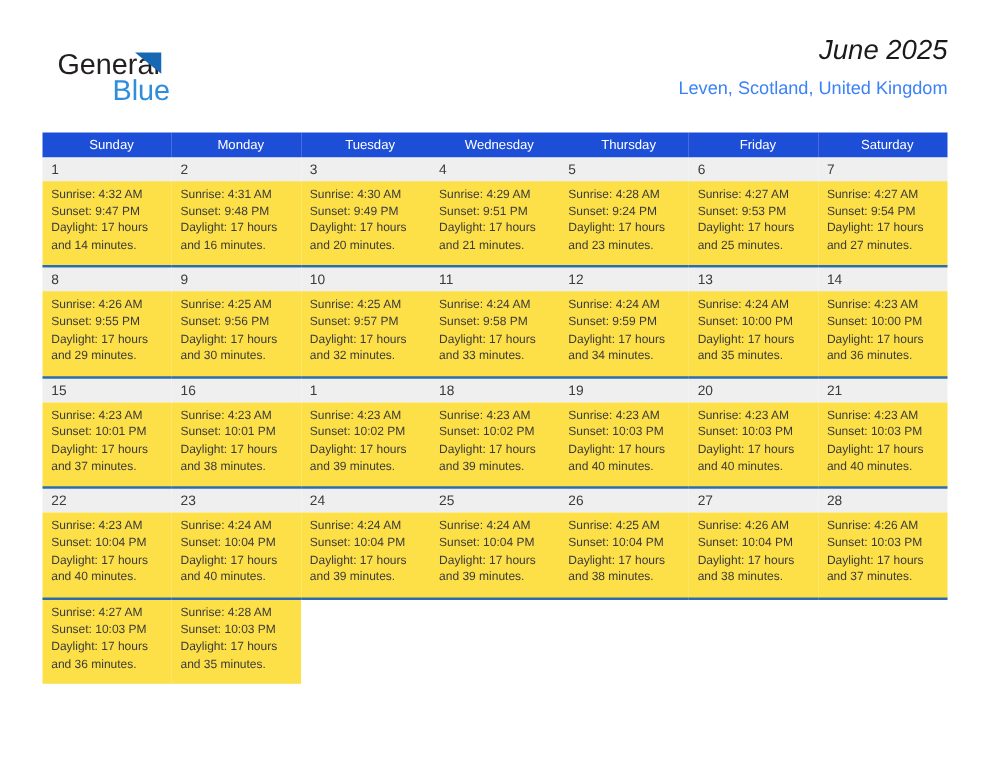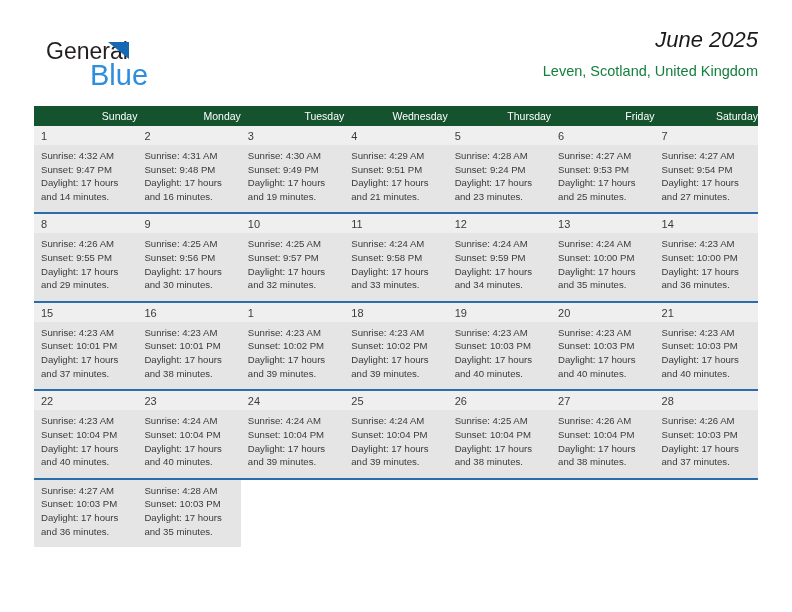--- a/index.html
+++ b/index.html
@@ -55,21 +55,21 @@
     top: 10px;
     width: 0;
     height: 0;
     border-top: 17px solid #1668b3;
     border-left: 21px solid transparent;
   }
   .brand-blue {
     position: absolute;
     left: 56px;
     top: 29px;
-    font-size: 29px;
+    font-size: 23px;
     color: #2e8ddd;
     line-height: 1;
   }
 
   .title-block {
     position: absolute;
     right: 0;
     top: 0;
     text-align: right;
   }
@@ -77,42 +77,42 @@
     font-size: 22px;
     color: #1a1a1a;
     line-height: 1.1;
     white-space: nowrap;
     font-weight: normal;
     margin: 0;
     font-style: italic;
   }
   .cal-subtitle {
     font-size: 14.5px;
-    color: #15803d;
+    color: #3b82f6;
     margin-top: 11px;
     white-space: nowrap;
   }
 
   
   .calendar {
     position: absolute;
     left: 34px;
     top: 106px;
     width: 724px;
     border-collapse: collapse;
     table-layout: fixed;
   }
   .calendar col { width: 103.43px; }
 
   .dow-row th {
-    background: #14532d;
+    background: #1d4ed8;
     color: #ffffff;
     font-size: 10.5px;
     font-weight: normal;
-    text-align: right;
+    text-align: center;
     padding: 4px 0 4px 7px;
     height: 20px;
     border: none;
   }
 
   .week-sep td {
     height: 0;
     padding: 0;
     border: none;
     border-top: 2px solid #2b6cad;
@@ -123,21 +123,21 @@
     font-size: 11px;
     color: #3b3b3b;
     padding: 4px 0 3px 7px;
     height: 17px;
     vertical-align: top;
     border: none;
   }
   .num-row td.empty { background: #ffffff; }
 
   .info-row td {
-    background: #e5e5e5;
+    background: #fde047;
     font-size: 9.6px;
     color: #3b3b3b;
     padding: 4px 7px 9px 7px;
     vertical-align: top;
     line-height: 1.42;
     height: 66px;
     border: none;
   }
   .info-row td .line { white-space: nowrap; }
   .info-row td.empty { background: #ffffff; }
@@ -204,21 +204,21 @@
         <td>
           <div class="line">Sunrise: 4:31 AM</div>
           <div class="line">Sunset: 9:48 PM</div>
           <div class="line">Daylight: 17 hours</div>
           <div class="line">and 16 minutes.</div>
         </td>
         <td>
           <div class="line">Sunrise: 4:30 AM</div>
           <div class="line">Sunset: 9:49 PM</div>
           <div class="line">Daylight: 17 hours</div>
-          <div class="line">and 19 minutes.</div>
+          <div class="line">and 20 minutes.</div>
         </td>
         <td>
           <div class="line">Sunrise: 4:29 AM</div>
           <div class="line">Sunset: 9:51 PM</div>
           <div class="line">Daylight: 17 hours</div>
           <div class="line">and 21 minutes.</div>
         </td>
         <td>
           <div class="line">Sunrise: 4:28 AM</div>
           <div class="line">Sunset: 9:24 PM</div>

